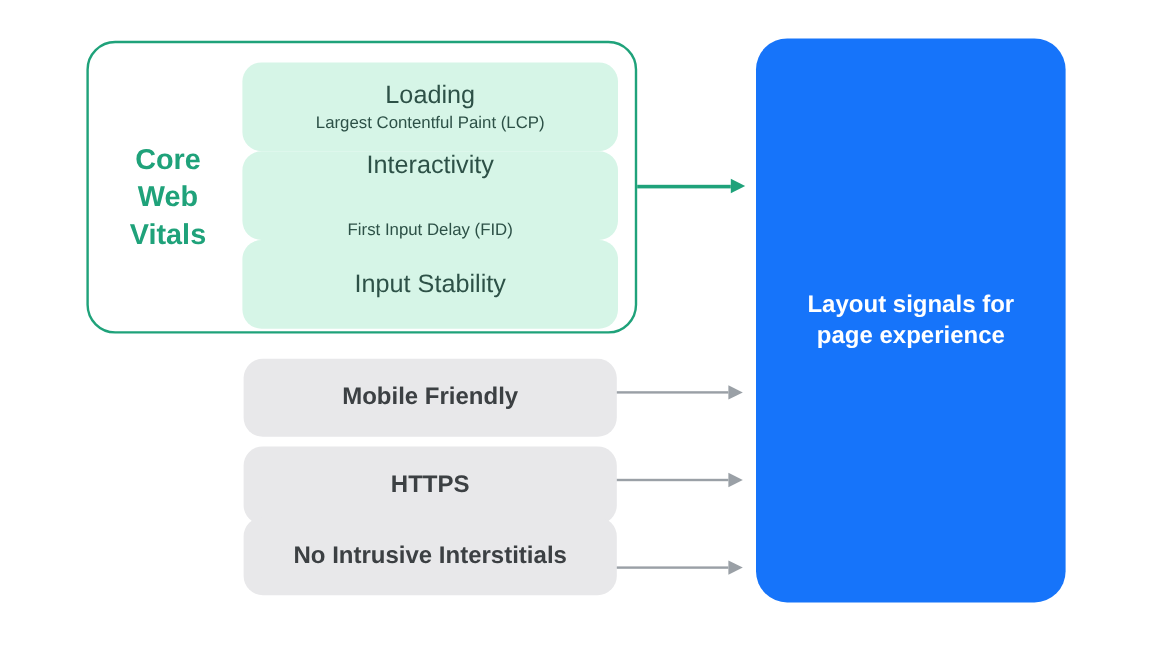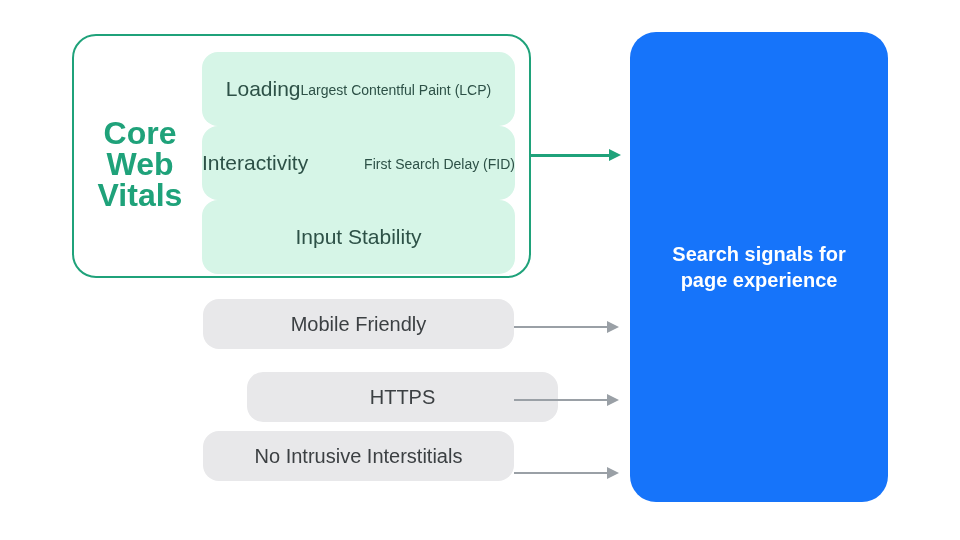--- a/index.html
+++ b/index.html
@@ -11,41 +11,41 @@
     overflow:hidden;
   }
   
   .cwv-group{
     position:absolute;left:72px;top:34px;width:459px;height:244px;
     border:2.5px solid var(--green);border-radius:24px;
     box-sizing:border-box;background:#ffffff;
   }
   .cwv-title{
     position:absolute;left:92px;top:118px;width:96px;
-    text-align:center;font-size:32px;font-weight:bold;
+    text-align:center;font-size:24px;font-weight:bold;
     line-height:31px;color:var(--green);
   }
   
   .vital-card{
     position:absolute;left:202px;width:313px;height:74px;
     background:var(--mint);border-radius:16px;
-    display:flex;flex-direction:row;align-items:center;justify-content:center;
+    display:flex;flex-direction:column;align-items:center;justify-content:center;
     color:var(--dark-green-text);
   }
   .vital-card .heading{font-size:21px;font-weight:500;line-height:24px;}
   .vital-card .sub{font-size:14px;line-height:17px;margin-top:2px;}
   .vital-1{top:52px;} .vital-2{top:126px;justify-content:space-between;} .vital-3{top:200px;}
   
   .signal-card{
-    position:absolute;left:203px;width:311px;height:50px;
+    position:absolute;left:203px;width:311px;height:65px;
     background:var(--gray-card);border-radius:16px;
     display:flex;align-items:center;justify-content:center;
-    font-size:20px;font-weight:400;color:var(--gray-text);
+    font-size:20px;font-weight:700;color:var(--gray-text);
   }
-  .signal-1{top:299px;} .signal-2{top:372px;margin-left:44px;} .signal-3{top:431px;}
+  .signal-1{top:299px;} .signal-2{top:372px;} .signal-3{top:431px;}
   
   .result-box{
     position:absolute;left:630px;top:32px;width:258px;height:470px;
     background:var(--blue);border-radius:26px;
     display:flex;align-items:center;justify-content:center;
   }
   .result-label{
     max-width:175px;text-align:center;color:#ffffff;
     font-size:20px;font-weight:bold;line-height:26px;
   }
@@ -77,21 +77,21 @@
 
   <div class="cwv-title">Core Web Vitals</div>
 
   <div class="vital-card vital-1">
     <div class="heading">Loading</div>
     <div class="sub">Largest Contentful Paint (LCP)</div>
   </div>
 
   <div class="vital-card vital-2">
     <div class="heading">Interactivity</div>
-    <div class="sub">First Search Delay (FID)</div>
+    <div class="sub">First Input Delay (FID)</div>
   </div>
 
   <div class="vital-card vital-3">
     <div class="heading">Input Stability</div>
   </div>
 
   <div class="arrow arrow-green"></div>
 
   <div class="signal-card signal-1">
     <span>Mobile Friendly</span>
@@ -102,16 +102,16 @@
     <span>HTTPS</span>
   </div>
   <div class="arrow arrow-gray arrow-g2"></div>
 
   <div class="signal-card signal-3">
     <span>No Intrusive Interstitials</span>
   </div>
   <div class="arrow arrow-gray arrow-g3"></div>
 
   <div class="result-box">
-    <div class="result-label">Search signals for page experience</div>
+    <div class="result-label">Layout signals for page experience</div>
   </div>
 
 </div>
 
 </body></html>

